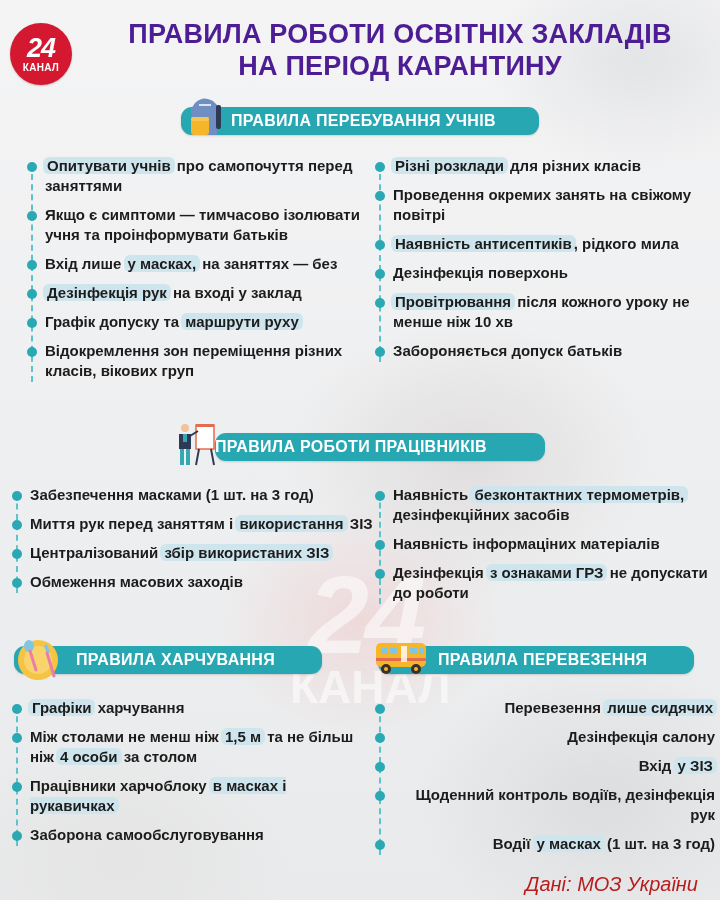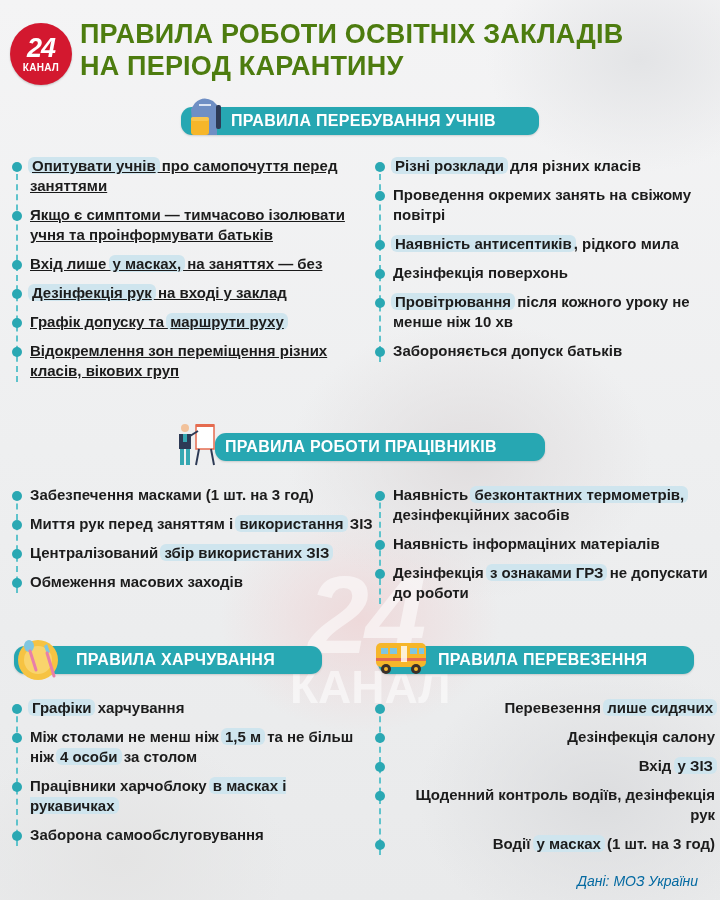--- a/index.html
+++ b/index.html
@@ -30,22 +30,22 @@
   
   .logo {
     position: absolute; left: 10px; top: 23px; width: 62px; height: 62px;
     border-radius: 50%; background: #d3182f;
     display: flex; flex-direction: column; align-items: center; justify-content: center;
     color: #fff; box-shadow: 0 1px 2px rgba(0,0,0,0.2);
   }
   .logo .num { font-size: 27px; font-weight: 900; font-style: italic; line-height: 24px; letter-spacing: -1px; }
   .logo .ch { font-size: 10px; font-weight: 700; letter-spacing: 0.3px; margin-top: 2px; }
   .title {
-    position: absolute; left: 80px; top: 18px; width: 640px; 
-    font-weight: 700; font-size: 27px; line-height: 32px; color: #4d7c0f; letter-spacing: 0.2px;
+    position: absolute; left: 80px; top: 18px; width: 640px; text-align: center;
+    font-weight: 700; font-size: 27px; line-height: 32px; color: #4c1d95; letter-spacing: 0.2px;
   }
 
   
   .banner {
     position: absolute; height: 28px; border-radius: 11px;
     background: #27a7b2; color: #fff; font-weight: 700; font-size: 16px;
     display: flex; align-items: center; letter-spacing: 0.3px;
     box-shadow: 0 1px 2px rgba(0,0,0,0.15);
   }
   .banner .lbl { white-space: nowrap; }
@@ -62,22 +62,22 @@
     line-height: 20px; color: #1c1c1c; margin-bottom: 9px;
   }
   .item .dot {
     position: absolute; left: 0; top: 6px; width: 10px; height: 10px; border-radius: 50%;
     background: #2aa8b3;
   }
   .hl {
     background: #cfe5ee; border-radius: 6px; padding: 0 4px; margin: 0 -2px;
   }
   .source {
-    position: absolute; right: 22px; top: 873px; font-style: italic; font-size: 14px;
-    color: #0369a1;
+    position: absolute; right: 22px; top: 873px; font-style: italic; font-size: 20px;
+    color: #b91c1c;
   }
 </style>
 </head>
 <body>
 
 <div class="bg"></div>
 
 <div class="watermark">
   <div class="wm-num">24</div>
   <div class="wm-txt">КАНАЛ</div>
@@ -96,38 +96,38 @@
   <span class="lbl">ПРАВИЛА ПЕРЕБУВАННЯ УЧНІВ</span>
 </div>
 <svg class="icon-box" style="left:183px; top:95px;" width="44" height="46" viewBox="0 0 44 46">
   <path d="M12 8 Q20 0 30 6 L34 10 L34 40 L10 40 L8 14 Z" fill="#6f8fc4"></path>
   <rect x="33" y="10" width="5" height="24" rx="2" fill="#2d3a55"></rect>
   <rect x="16" y="9" width="12" height="2" fill="#dbe4f3"></rect>
   <rect x="8" y="22" width="18" height="18" rx="3" fill="#f6b62a"></rect>
   <rect x="8" y="22" width="18" height="4" rx="2" fill="#f8c64f"></rect>
 </svg>
 
-<ul class="list" style="left:12px; top:156px; width:350px;text-decoration:underline;" id="students-left">
+<ul class="list" style="left:27px; top:156px; width:350px;" id="students-left">
     <li class="item"><span class="dot"></span><span class="hl">Опитувати учнів</span><span> про самопочуття перед заняттями</span></li>
     <li class="item"><span class="dot"></span><span>Якщо є симптоми — тимчасово ізолювати учня та проінформувати батьків</span></li>
     <li class="item"><span class="dot"></span><span>Вхід лише </span><span class="hl">у масках,</span><span> на заняттях — без</span></li>
     <li class="item"><span class="dot"></span><span class="hl">Дезінфекція рук</span><span> на вході у заклад</span></li>
     <li class="item"><span class="dot"></span><span>Графік допуску та </span><span class="hl">маршрути руху</span></li>
     <li class="item"><span class="dot"></span><span>Відокремлення зон переміщення різних класів, вікових груп</span></li>
   </ul>
 <ul class="list" style="left:375px; top:156px; width:340px;" id="students-right">
     <li class="item"><span class="dot"></span><span class="hl">Різні розклади</span><span> для різних класів</span></li>
     <li class="item"><span class="dot"></span><span>Проведення окремих занять на свіжому повітрі</span></li>
     <li class="item"><span class="dot"></span><span class="hl">Наявність антисептиків</span><span>, рідкого мила</span></li>
     <li class="item"><span class="dot"></span><span>Дезінфекція поверхонь</span></li>
     <li class="item"><span class="dot"></span><span class="hl">Провітрювання</span><span> після кожного уроку не менше ніж 10 хв</span></li>
     <li class="item"><span class="dot"></span><span>Забороняється допуск батьків</span></li>
   </ul>
 
-<div class="banner" style="left:215px; top:433px; width:330px; padding-left:10px;">
+<div class="banner" style="left:215px; top:433px; width:330px; ">
   <span class="lbl">ПРАВИЛА РОБОТИ ПРАЦІВНИКІВ</span>
 </div>
 <svg class="icon-box" style="left:176px; top:421px;" width="42" height="46" viewBox="0 0 42 46">
   <rect x="20" y="4" width="18" height="24" fill="#ffffff" stroke="#e56b4f" stroke-width="1.5"></rect>
   <rect x="20" y="3" width="18" height="3" fill="#e56b4f"></rect>
   <line x1="23" y1="28" x2="20" y2="44" stroke="#2d3a55" stroke-width="2"></line>
   <line x1="35" y1="28" x2="38" y2="44" stroke="#2d3a55" stroke-width="2"></line>
   <circle cx="9" cy="7" r="4" fill="#f2c29b"></circle>
   <path d="M3 13 L15 13 L15 28 L3 28 Z" fill="#2d3a55"></path>
   <rect x="7" y="13" width="4" height="8" fill="#36a8b2"></rect>

